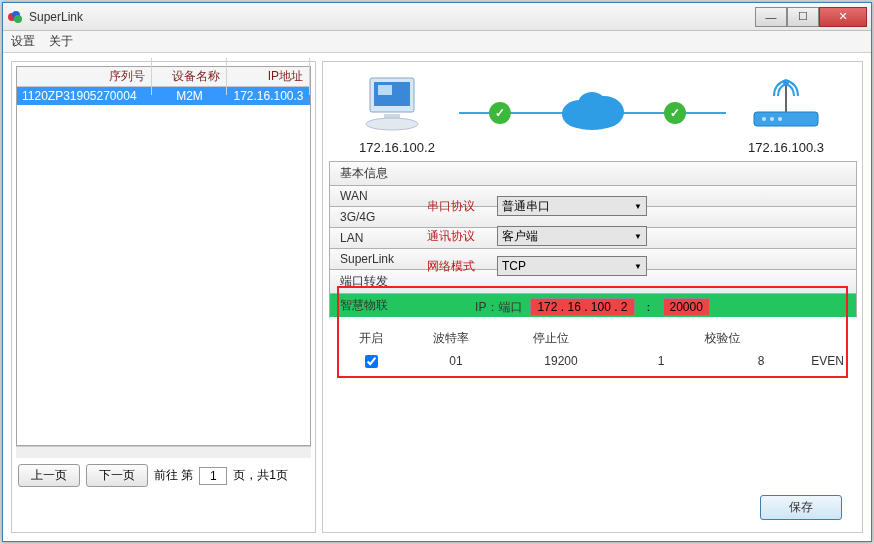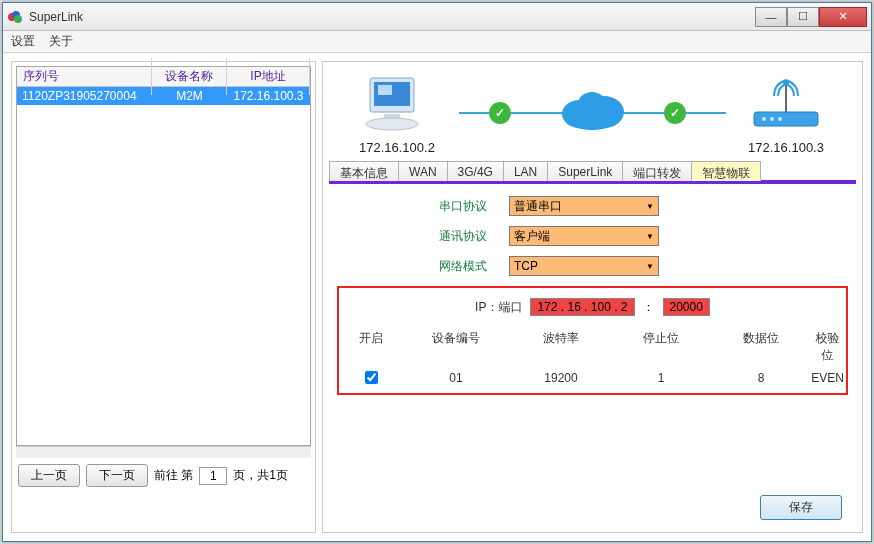--- a/index.html
+++ b/index.html
@@ -11,51 +11,51 @@
 .winbtns { display: flex; gap: 0; }
 .winbtn { width: 32px; height: 20px; border: 1px solid #8a8a8a; background: linear-gradient(#f2f2f2,#d8d8d8); display: flex; align-items: center; justify-content: center; font-size: 11px; color: #333; cursor: pointer; }
 .winbtn.close { background: linear-gradient(#e56c6c,#c84141); color:#fff; border-color:#a02a2a; width:48px;}
 .menubar { height: 22px; background:#f5f5f5; border-bottom:1px solid #d0d0d0; display:flex; align-items:center; padding:0 8px; gap:14px; }
 .menubar span { color:#333; cursor:pointer; }
 .content { flex:1; display:flex; padding:8px; gap:6px; }
 .left-panel { width:305px; border:1px solid #c9c9c9; display:flex; flex-direction:column; padding:4px; }
 .left-title { padding:4px 2px; color:#333; }
 .dev-table { border:1px solid #a5a5a5; height:380px; background:#fff; }
 .dev-thead { display:flex; background:#f5f5f5; border-bottom:1px solid #c5c5c5; height:20px; align-items:center; }
-.dev-thead div { border-right:1px solid #d2d2d2; padding:10px 6px; color:#4c1d95; }
+.dev-thead div { border-right:1px solid #d2d2d2; padding:10px 6px; color:#7f1d1d;text-align:right; }
 .col1 { width:135px; } .col2 { width:75px; text-align:center;} .col3 { flex:1; text-align:center;}
 .dev-row { display:flex; height:18px; align-items:center; background:#3399ff; color:#fff; }
 .dev-row div { padding:0 5px; }
 .dev-scroll { height:12px; background:#efefef; border-top:1px solid #ccc; }
 .pager { display:flex; align-items:center; gap:6px; padding:6px 2px; }
 .pager button { padding:2px 12px; border:1px solid #999; border-radius:3px; background:linear-gradient(#fcfcfc,#e4e4e4); cursor:pointer; }
 .pager input { width:28px; height:18px; border:1px solid #999; text-align:center; }
 .right-panel { flex:1; border:1px solid #c9c9c9; padding:6px; display:flex; flex-direction:column; }
 .diagram { height:92px; display:flex; align-items:center; justify-content:space-between; padding:0 30px; position:relative; }
 .diagram .link-line { position:absolute; top:44px; left:130px; right:130px; height:2px; background:#37a7e0; z-index:0; }
 .check-circle { width:22px; height:22px; border-radius:50%; background:#3db83d; display:flex; align-items:center; justify-content:center; color:#fff; font-weight:bold; z-index:1; position:absolute; top:34px; }
 .check-circle.c1 { left:160px; } .check-circle.c2 { right:170px; }
 .node { display:flex; flex-direction:column; align-items:center; z-index:1; gap:2px; }
 .node-label { color:#222; font-size:13px;text-align:center; }
-.tabs { display:flex; border-bottom:4px solid #6d28d9; height:24px; }
+.tabs { display:flex; border-bottom:1px solid #6d28d9; height:24px;flex-direction:column; }
 .tab { padding:3px 10px; border:1px solid #b0b0b0; border-bottom:none; background:linear-gradient(#fbfbfb,#ececec); margin-right:-1px; cursor:pointer; position:relative; top:1px; color:#333;}
-.tab.active { background:#fef9c3; border-bottom:1px solid #fff; }
+.tab.active { background:#22c55e; border-bottom:1px solid #fff; }
 .tab-content { flex:1; padding:12px 8px; position:relative; }
 .form-row { display:flex; align-items:center; margin-bottom:10px; padding-left:90px; }
-.form-row label { width:70px; text-align:left; color:#15803d;margin-left:12px; }
-.dropdown { width:150px; height:20px; border:1px solid #7a7a7a; background:#fdba74; display:flex; align-items:center; padding:0 4px; justify-content:space-between; cursor:pointer; }
+.form-row label { width:70px; text-align:left; color:#b91c1c; }
+.dropdown { width:150px; height:20px; border:1px solid #7a7a7a; background:#e5e5e5; display:flex; align-items:center; padding:0 4px; justify-content:space-between; cursor:pointer; }
 .dropdown .arrow { font-size:8px; }
 .ip-row { display:flex; align-items:center; justify-content:center; gap:8px; margin:6px 0 10px; }
 .ip-row label { color:#333; }
 .ipbox { border:1px solid #888; padding:1px 6px; background:#ef4444; height:18px; display:flex; align-items:center;}
 .red-box { border:2px solid #e22; padding:4px 2px 6px; }
 .grid-head { display:flex; border-bottom:1px solid transparent; padding:4px 0; }
 .grid-head div, .grid-row div { text-align:center; color:#333; }
 .gc1{width:60px;} .gc2{width:110px;} .gc3{width:100px;} .gc4{width:100px;} .gc5{width:100px;} .gc6{flex:1;}
-.grid-row { display:flex; padding:2px 0; }
+.grid-row { display:flex; align-items:center; padding:2px 0; }
 .grid-row .gc1 input { margin:0 auto; display:block; }
 .save-area { display:flex; justify-content:flex-end; padding:6px 14px; }
 .save-btn { padding:3px 28px; border:1px solid #3c7fb1; border-radius:3px; background:linear-gradient(#eef6fc,#cfe6f6); color:#333; cursor:pointer; }
 .computer-svg, .cloud-svg, .router-svg { display:block; }
 </style>
 </head>
 <body>
 
 <div class="window">
   <div class="titlebar">
@@ -173,24 +173,22 @@
 
         <div class="red-box">
           <div class="ip-row">
             <label>IP：端口</label>
             <span class="ipbox">172  .  16  .  100  .   2</span>
             <span>：</span>
             <span class="ipbox">20000</span>
           </div>
           <div class="grid-head">
             <div class="gc1">开启</div>
-            <div class="gc2">设备编号</div>
             <div class="gc3">波特率</div>
             <div class="gc4">停止位</div>
-            <div class="gc5">数据位</div>
             <div class="gc6">校验位</div>
           </div>
           <div class="grid-row">
             <div class="gc1">
                 <input type="checkbox" checked="" style="">
               </div>
             <div class="gc2">01</div>
             <div class="gc3">19200</div>
             <div class="gc4">1</div>
             <div class="gc5">8</div>

